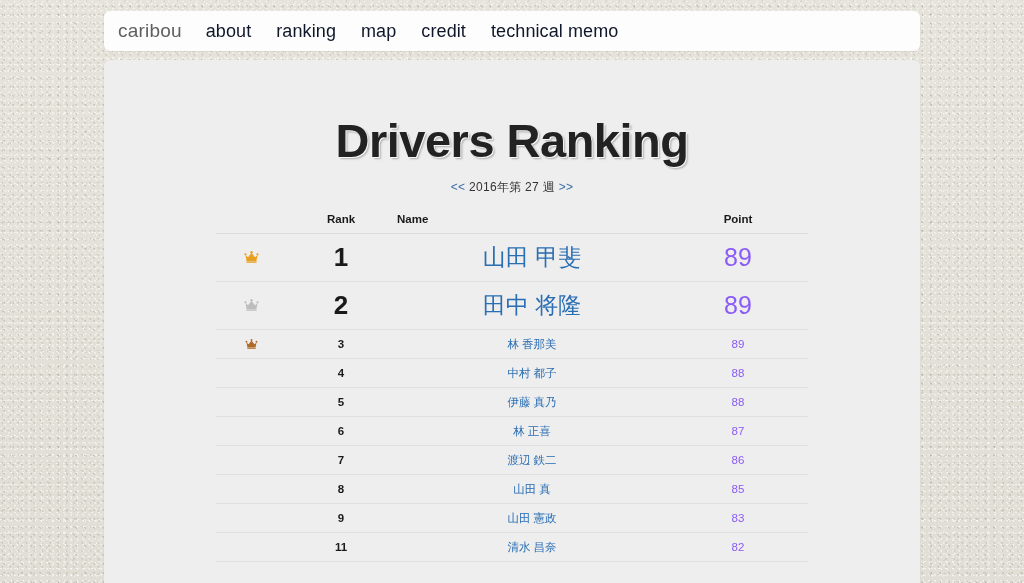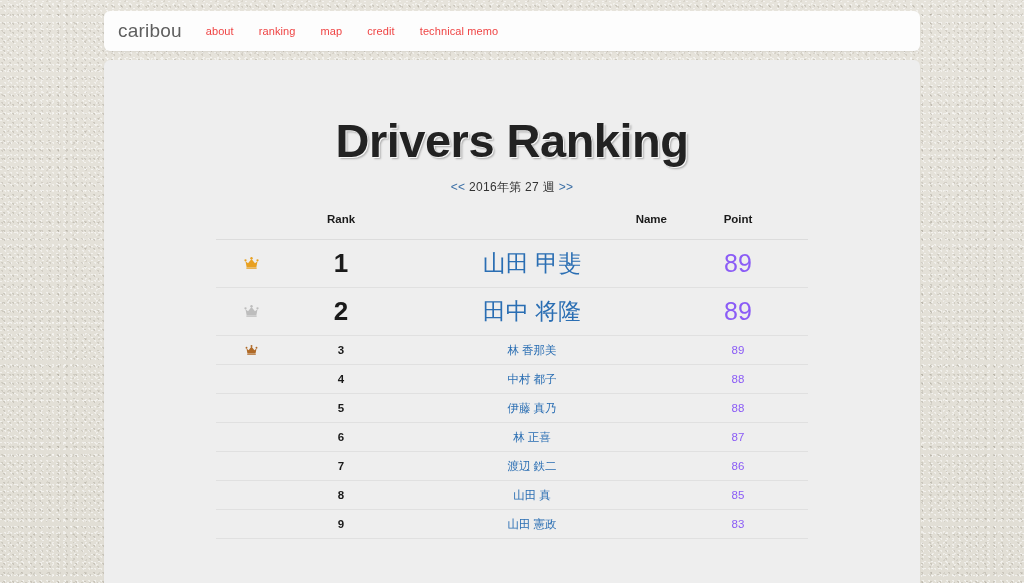--- a/index.html
+++ b/index.html
@@ -47,22 +47,22 @@
   }
   .brand {
     font-size: 19px;
     color: #5f5f5f;
     letter-spacing: 0.2px;
     margin-right: 24px;
     text-decoration: none;
     font-weight: 400;
   }
   .nav-link {
-    font-size: 11px;
-    color: #ef4444;
+    font-size: 18px;
+    color: #0f172a;
     text-decoration: none;
     margin-right: 25px;
     letter-spacing: 0.1px;
   }
   .nav-link:last-child { margin-right: 16px; }
 
   
   .panel {
     position: absolute;
     left: 104px;
@@ -105,30 +105,30 @@
   }
   table.rank-table {
     width: 100%;
     border-collapse: collapse;
     table-layout: fixed;
   }
   table.rank-table th {
     font-size: 11.5px;
     font-weight: 700;
     color: #1a1a1a;
-    padding-bottom: 14px;
+    padding-bottom: 8px;
     border-bottom: 1px solid #dcdcdc;
   }
   .col-crown { width: 70px; }
   .col-rank  { width: 110px; }
   .col-name  { }
   .col-point { width: 140px; }
 
   th.th-rank  { text-align: center; }
-  th.th-name  { text-align: right; }
+  th.th-name  { text-align: left; }
   th.th-point { text-align: center; margin-top: 32px; }
 
   table.rank-table td {
     border-bottom: 1px solid #e0e0e0;
     vertical-align: middle;
   }
   td.c-crown { text-align: center; }
   td.c-rank  { text-align: center; font-weight: 700; color: #1a1a1a; }
   td.c-name  { text-align: center; }
   td.c-point { text-align: center; color: #8b5cf6; }
@@ -259,18 +259,24 @@
               <td class="c-rank">8</td>
               <td class="c-name"><a href="#">山田 真</a></td>
               <td class="c-point">85</td>
             </tr>
             <tr class="normal">
               <td class="c-crown"></td>
               <td class="c-rank">9</td>
               <td class="c-name"><a href="#">山田 憲政</a></td>
               <td class="c-point">83</td>
             </tr>
+            <tr class="normal">
+              <td class="c-crown"></td>
+              <td class="c-rank">11</td>
+              <td class="c-name"><a href="#">清水 昌奈</a></td>
+              <td class="c-point">82</td>
+            </tr>
           </tbody>
       </table>
     </div>
 
   </div>
 </div>
 
 </body></html>

